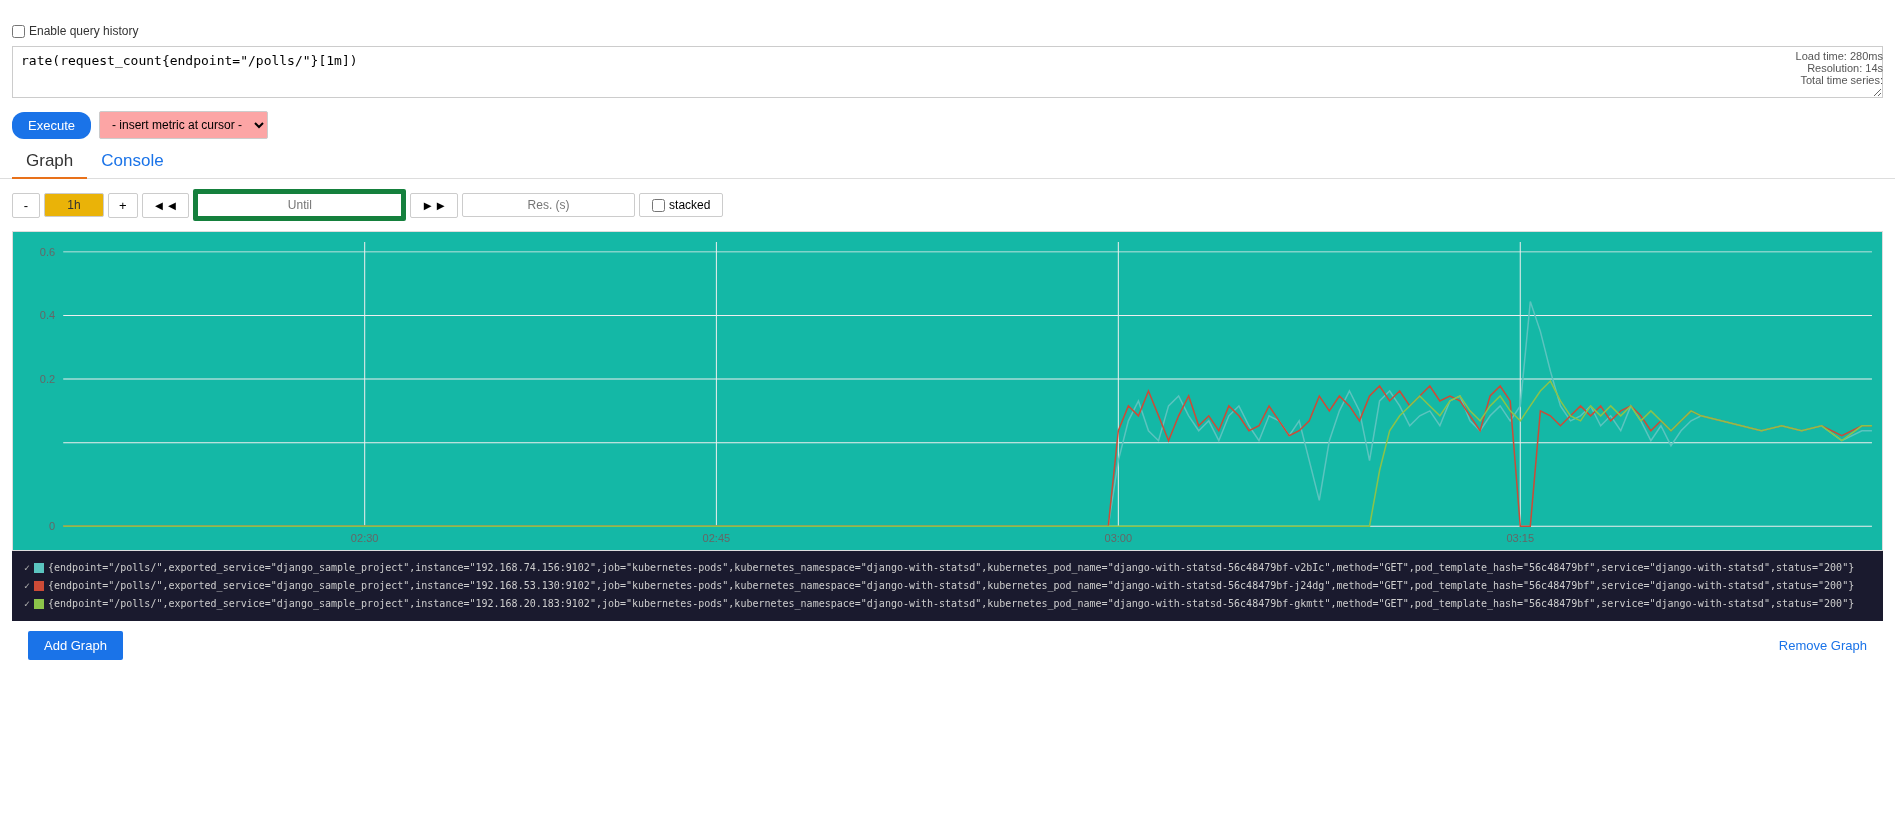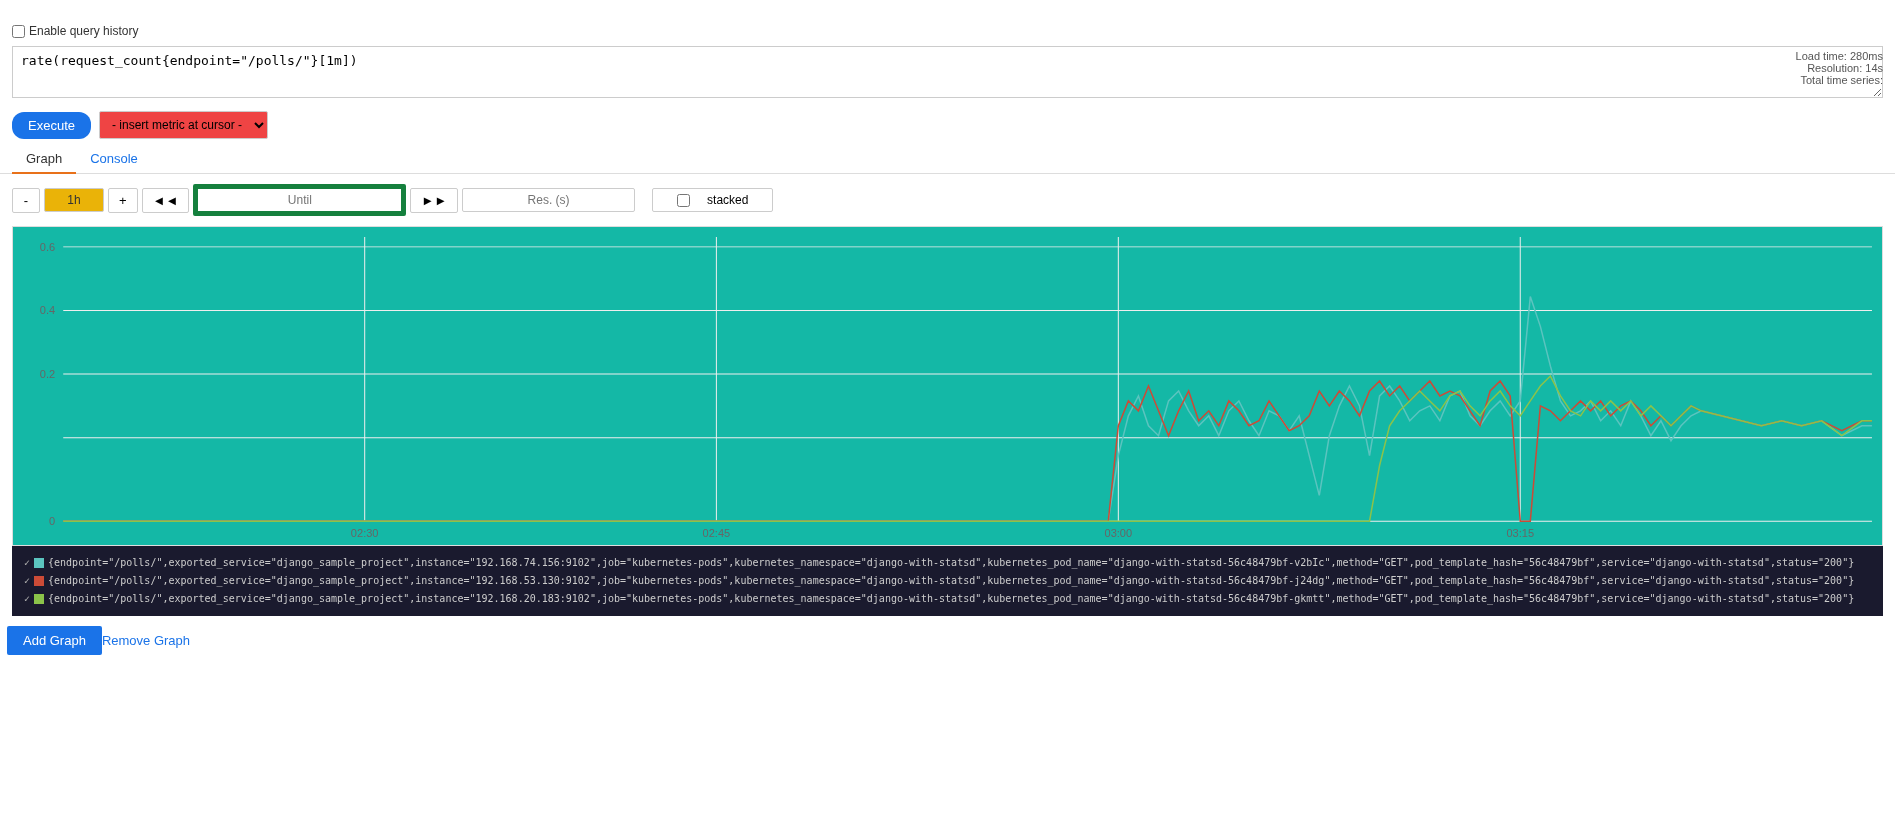--- a/index.html
+++ b/index.html
@@ -43,41 +43,41 @@
       border: none;
       padding: 6px 16px;
       font-size: 13px;
       cursor: pointer;
       border-radius: 12px;
     }
     .metric-select {
       border: 1px solid #ccc;
       padding: 5px 8px;
       font-size: 12px;
-      background: #ef4444;
+      background: #fca5a5;
       cursor: pointer;
       border-radius: 2px;
     }
     .load-info {
       position: absolute;
       top: 8px;
       right: 12px;
       font-size: 11px;
       color: #555;
       text-align: right;
     }
     .tabs {
       display: flex;
       border-bottom: 1px solid #ddd;
       padding: 0 12px;
     }
     .tab {
       padding: 6px 14px;
       cursor: pointer;
-      font-size: 13px;
+      font-size: 17px;
       border-bottom: 2px solid transparent;
       margin-bottom: -1px;
     }
     .tab.active {
       border-bottom: 2px solid #e8711a;
       color: #333;
       font-weight: normal;
     }
     .tab:not(.active) { color: #1a73e8; }
 
@@ -118,28 +118,27 @@
       border: 1px solid #ccc;
       padding: 4px 8px;
       font-size: 12px;
       min-width: 80px;
       text-align: center;
       border-radius: 2px;
     }
     .stacked-btn {
       border: 1px solid #ccc;
       background: #fff;
-      padding: 4px 24px;
-      cursor: pointer;
-      font-size: 12px;
-      display: flex;
-      align-items: center;
-      gap: 17px;
-      border-radius: 2px;
-      margin-left: 13px;
+      padding: 4px 12px;
+      cursor: pointer;
+      font-size: 12px;
+      display: flex;
+      align-items: center;
+      gap: 4px;
+      border-radius: 2px;
     }
 
     .chart-container {
       margin: 0 12px;
       position: relative;
     }
     .chart-area {
       border: 1px solid #ddd;
       background: #14b8a6;
       position: relative;
@@ -173,21 +172,22 @@
       margin-top: 2px;
     }
     .legend-checkmark {
       color: #aaa;
       flex-shrink: 0;
     }
 
     .bottom-bar {
       display: flex;
       align-items: center;
-      padding: 10px 7px;
+      justify-content: space-between;
+      padding: 10px 28px;
     }
     .add-graph-btn {
       background: #1a73e8;
       color: #fff;
       border: none;
       padding: 7px 16px;
       font-size: 13px;
       cursor: pointer;
       border-radius: 2px;
     }

